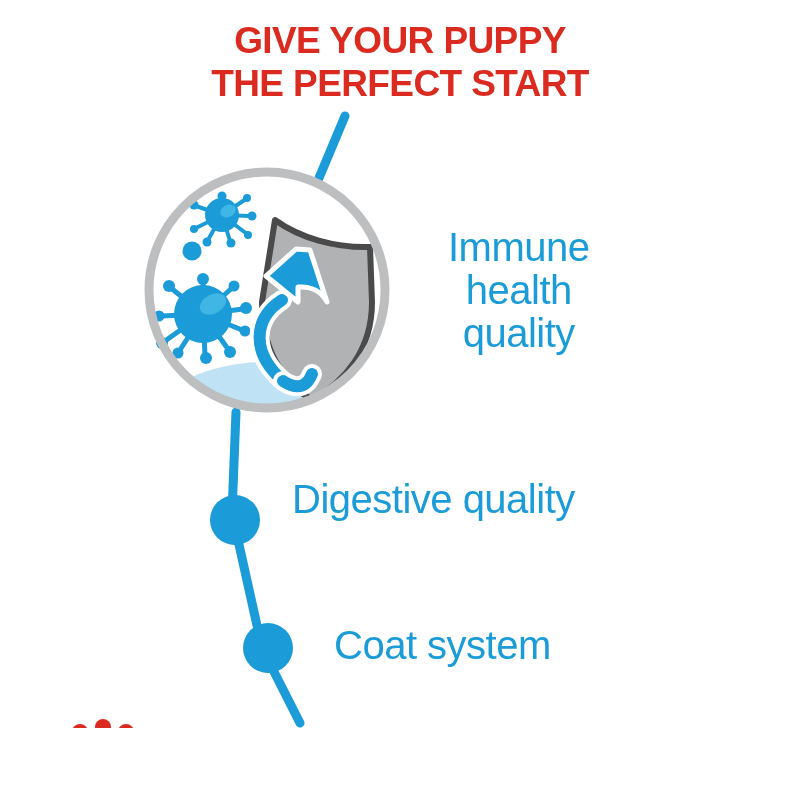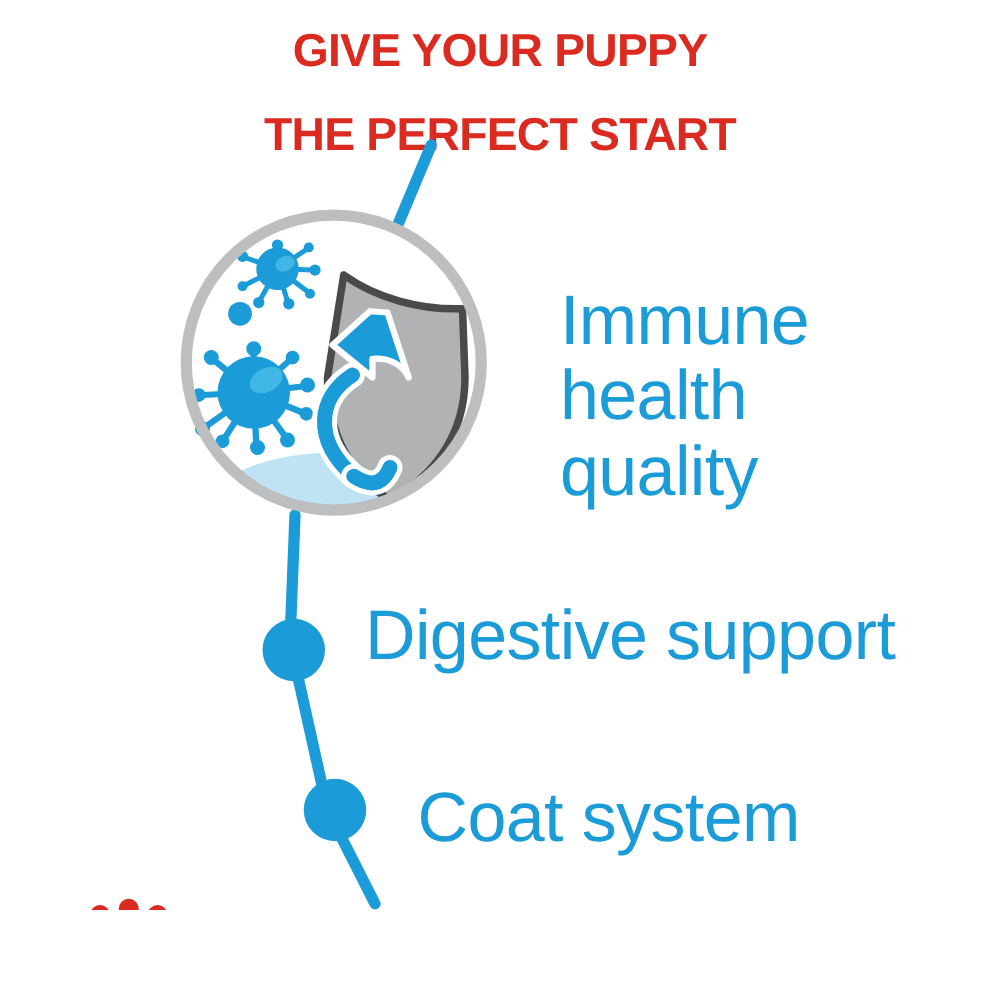--- a/index.html
+++ b/index.html
@@ -26,31 +26,32 @@
     width: 800px;
     text-align: center;
     color: #DB2B20;
     font-family: "Liberation Sans", sans-serif;
     font-weight: bold;
     font-size: 37px;
     line-height: 1.15;
     letter-spacing: -0.6px;
     text-transform: uppercase;
   }
-  .headline .l2 { display: block; margin-top: 24px; }
+  .headline .l2 { display: block; }
 
   
   .benefit-label {
     position: absolute;
     color: #1B9BD7;
     font-family: "Liberation Sans", sans-serif;
     font-weight: normal;
-    font-size: 56px;
+    font-size: 40px;
     line-height: 1.08;
     letter-spacing: -0.5px;
+    text-align: center;
   }
   #label-immune  { left: 448px; top: 226px; }
   #label-digest  { left: 292px; top: 478px; }
   #label-coat    { left: 334px; top: 624px; }
   .benefit-label .ln { display: block; white-space: nowrap; }
 
   
   #art {
     position: absolute;
     left: 0;
@@ -193,20 +194,20 @@
     </g>
   </svg>
 
   <div class="benefit-label" id="label-immune">
     <span class="ln">Immune</span>
     <span class="ln">health</span>
     <span class="ln">quality</span>
   </div>
 
   <div class="benefit-label" id="label-digest">
-    <span class="ln">Digestive support</span>
+    <span class="ln">Digestive quality</span>
   </div>
 
   <div class="benefit-label" id="label-coat">
     <span class="ln">Coat system</span>
   </div>
 
 </div>
 
 </body></html>

